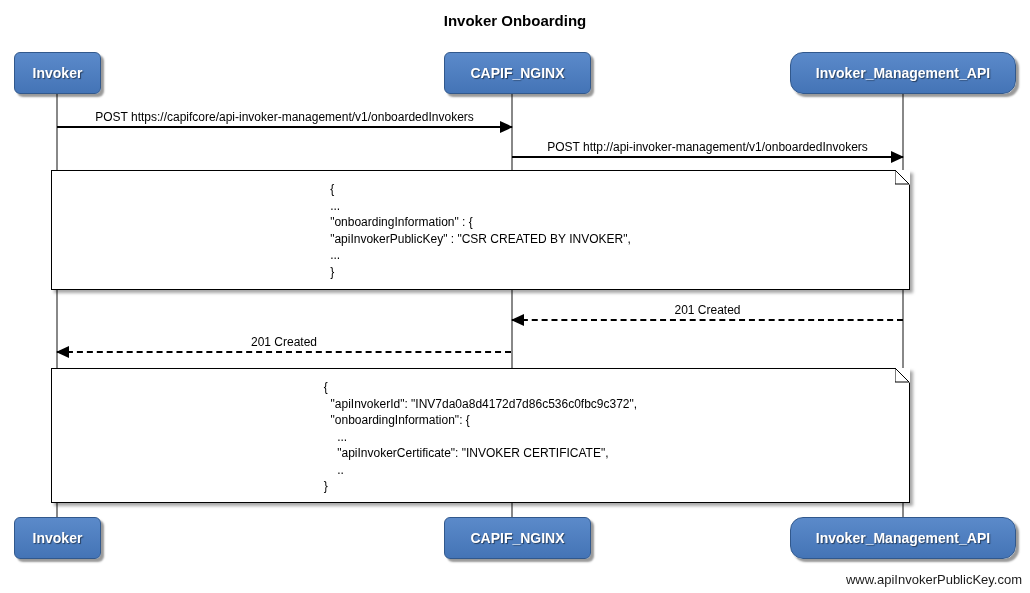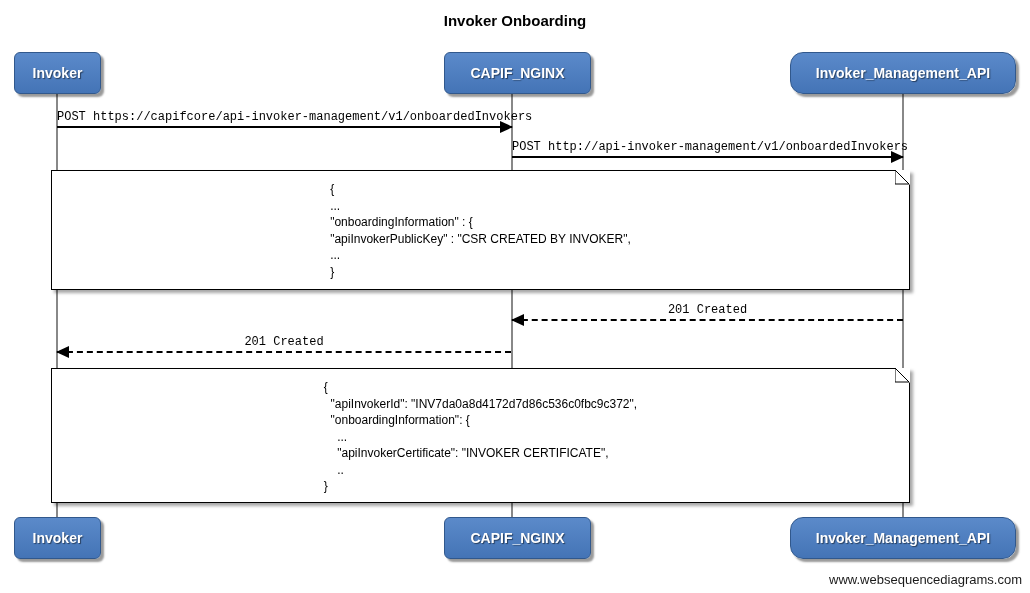--- a/index.html
+++ b/index.html
@@ -59,21 +59,20 @@
 
   .message { position: absolute; z-index: 1; }
   .msg-label {
     position: absolute;
     top: 0; left: 0; right: 0;
     height: 16px;
     text-align: center;
     font-size: 12px;
     color: #000000;
     white-space: nowrap;
-    font-family: Liberation Mono, monospace;
   }
   .msg-line {
     position: absolute;
     top: 16px; left: 0; right: 0;
     height: 0;
   }
   .msg-line.solid  { border-top: 2px solid #000000; }
   .msg-line.dashed { border-top: 2px dashed #000000; }
   .arrowhead {
     position: absolute;
@@ -203,15 +202,15 @@
   <div class="actor row-bottom pos-invoker">
     <span>Invoker</span>
   </div>
   <div class="actor row-bottom pos-capif">
     <span>CAPIF_NGINX</span>
   </div>
   <div class="actor row-bottom pos-mgmt">
     <span>Invoker_Management_API</span>
   </div>
 
-  <div class="watermark">www.websequencediagrams.com</div>
+  <div class="watermark">www.apiInvokerPublicKey.com</div>
 
 </div>
 
 </body></html>

